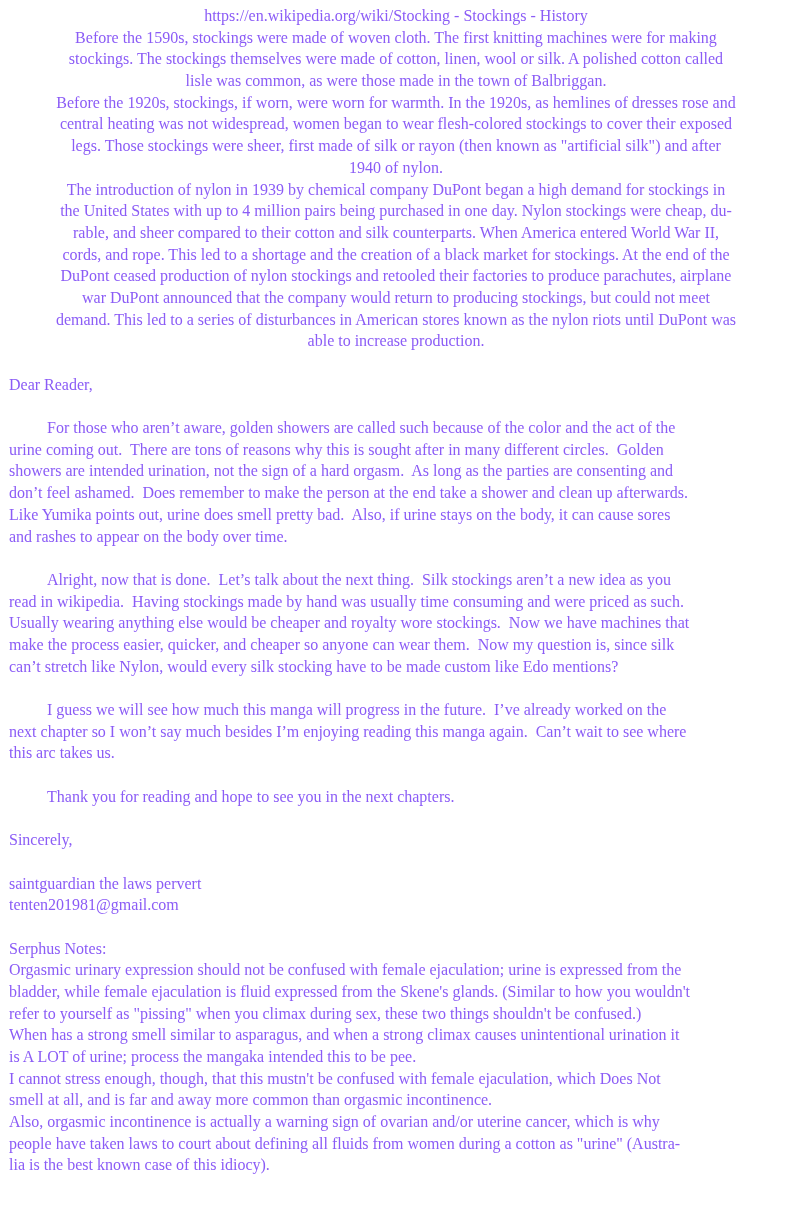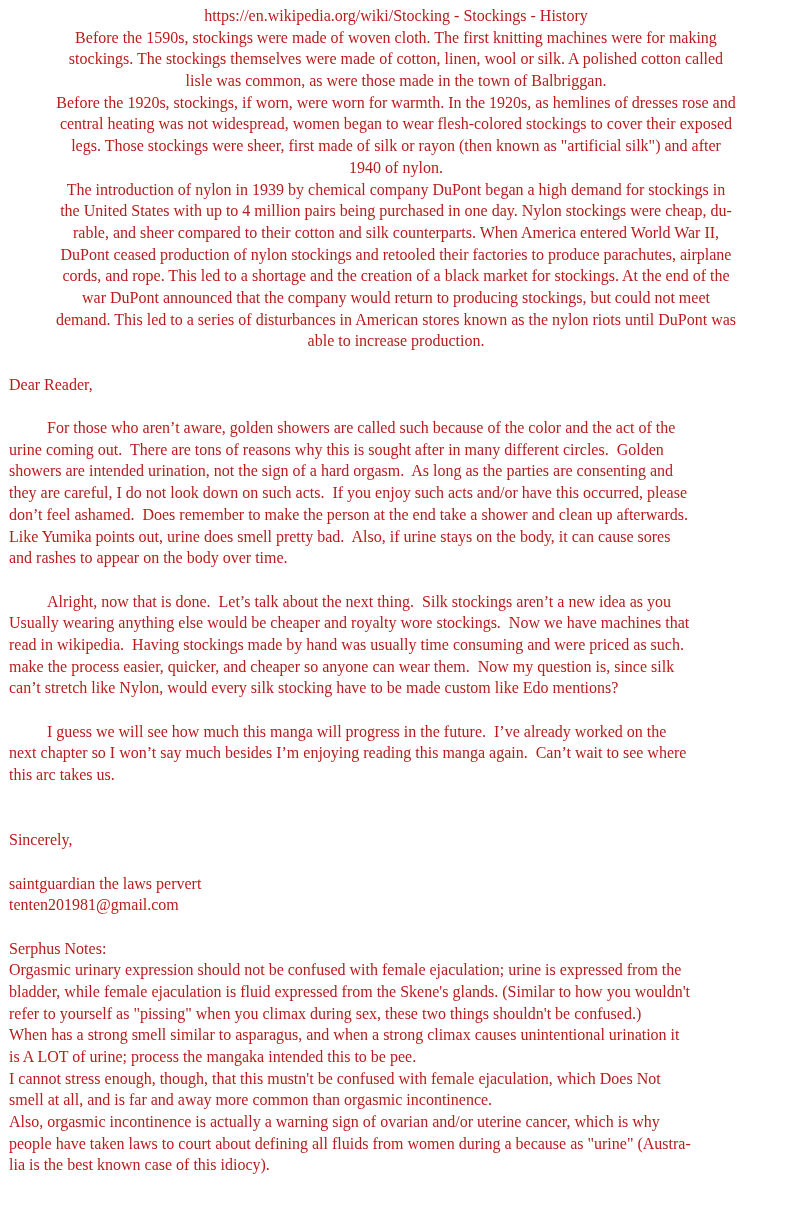--- a/index.html
+++ b/index.html
@@ -9,21 +9,21 @@
     background: #ffffff;
     overflow: hidden;
   }
   .page {
     box-sizing: border-box;
     width: 792px;
     height: 1224px;
     padding: 5px 9px 0 9px;
     font-family: "Liberation Serif", "DejaVu Serif", serif;
     font-size: 16px;
-    color: #b91c1c;
+    color: #8b5cf6;
     -webkit-font-smoothing: antialiased;
   }
   .block { display: block; }
   .line {
     height: 21.7px;
     line-height: 21.7px;
     white-space: pre;
   }
   .block.center .line { text-align: center; }
   .block.left .line { text-align: left; }
@@ -44,64 +44,66 @@
     <div class="block center">
       <div class="line">Before the 1920s, stockings, if worn, were worn for warmth. In the 1920s, as hemlines of dresses rose and</div>
       <div class="line">central heating was not widespread, women began to wear flesh-colored stockings to cover their exposed</div>
       <div class="line">legs. Those stockings were sheer, first made of silk or rayon (then known as "artificial silk") and after</div>
       <div class="line">1940 of nylon.</div>
     </div>
     <div class="block center">
       <div class="line">The introduction of nylon in 1939 by chemical company DuPont began a high demand for stockings in</div>
       <div class="line">the United States with up to 4 million pairs being purchased in one day. Nylon stockings were cheap, du-</div>
       <div class="line">rable, and sheer compared to their cotton and silk counterparts. When America entered World War II,</div>
+      <div class="line">cords, and rope. This led to a shortage and the creation of a black market for stockings. At the end of the</div>
       <div class="line">DuPont ceased production of nylon stockings and retooled their factories to produce parachutes, airplane</div>
-      <div class="line">cords, and rope. This led to a shortage and the creation of a black market for stockings. At the end of the</div>
       <div class="line">war DuPont announced that the company would return to producing stockings, but could not meet</div>
       <div class="line">demand. This led to a series of disturbances in American stores known as the nylon riots until DuPont was</div>
       <div class="line">able to increase production.</div>
     </div>
     <div class="block left">
       <div class="line">&nbsp;</div>
     </div>
     <div class="block left">
       <div class="line">Dear Reader,</div>
     </div>
     <div class="block left">
       <div class="line">&nbsp;</div>
     </div>
     <div class="block left">
       <div class="line indent">For those who aren’t aware, golden showers are called such because of the color and the act of the</div>
       <div class="line">urine coming out.  There are tons of reasons why this is sought after in many different circles.  Golden</div>
       <div class="line">showers are intended urination, not the sign of a hard orgasm.  As long as the parties are consenting and</div>
-      <div class="line">they are careful, I do not look down on such acts.  If you enjoy such acts and/or have this occurred, please</div>
       <div class="line">don’t feel ashamed.  Does remember to make the person at the end take a shower and clean up afterwards.</div>
       <div class="line">Like Yumika points out, urine does smell pretty bad.  Also, if urine stays on the body, it can cause sores</div>
       <div class="line">and rashes to appear on the body over time.</div>
     </div>
     <div class="block left">
       <div class="line">&nbsp;</div>
     </div>
     <div class="block left">
       <div class="line indent">Alright, now that is done.  Let’s talk about the next thing.  Silk stockings aren’t a new idea as you</div>
+      <div class="line">read in wikipedia.  Having stockings made by hand was usually time consuming and were priced as such.</div>
       <div class="line">Usually wearing anything else would be cheaper and royalty wore stockings.  Now we have machines that</div>
-      <div class="line">read in wikipedia.  Having stockings made by hand was usually time consuming and were priced as such.</div>
       <div class="line">make the process easier, quicker, and cheaper so anyone can wear them.  Now my question is, since silk</div>
       <div class="line">can’t stretch like Nylon, would every silk stocking have to be made custom like Edo mentions?</div>
     </div>
     <div class="block left">
       <div class="line">&nbsp;</div>
     </div>
     <div class="block left">
       <div class="line indent">I guess we will see how much this manga will progress in the future.  I’ve already worked on the</div>
       <div class="line">next chapter so I won’t say much besides I’m enjoying reading this manga again.  Can’t wait to see where</div>
       <div class="line">this arc takes us.</div>
     </div>
     <div class="block left">
       <div class="line">&nbsp;</div>
+    </div>
+    <div class="block left">
+      <div class="line indent">Thank you for reading and hope to see you in the next chapters.</div>
     </div>
     <div class="block left">
       <div class="line">&nbsp;</div>
     </div>
     <div class="block left">
       <div class="line">Sincerely,</div>
     </div>
     <div class="block left">
       <div class="line">&nbsp;</div>
     </div>
@@ -117,16 +119,16 @@
     </div>
     <div class="block left">
       <div class="line">Orgasmic urinary expression should not be confused with female ejaculation; urine is expressed from the</div>
       <div class="line">bladder, while female ejaculation is fluid expressed from the Skene's glands. (Similar to how you wouldn't</div>
       <div class="line">refer to yourself as "pissing" when you climax during sex, these two things shouldn't be confused.)</div>
       <div class="line">When has a strong smell similar to asparagus, and when a strong climax causes unintentional urination it</div>
       <div class="line">is A LOT of urine; process the mangaka intended this to be pee.</div>
       <div class="line">I cannot stress enough, though, that this mustn't be confused with female ejaculation, which Does Not</div>
       <div class="line">smell at all, and is far and away more common than orgasmic incontinence.</div>
       <div class="line">Also, orgasmic incontinence is actually a warning sign of ovarian and/or uterine cancer, which is why</div>
-      <div class="line">people have taken laws to court about defining all fluids from women during a because as "urine" (Austra-</div>
+      <div class="line">people have taken laws to court about defining all fluids from women during a cotton as "urine" (Austra-</div>
       <div class="line">lia is the best known case of this idiocy).</div>
     </div>
   </div>
 
 </body></html>

